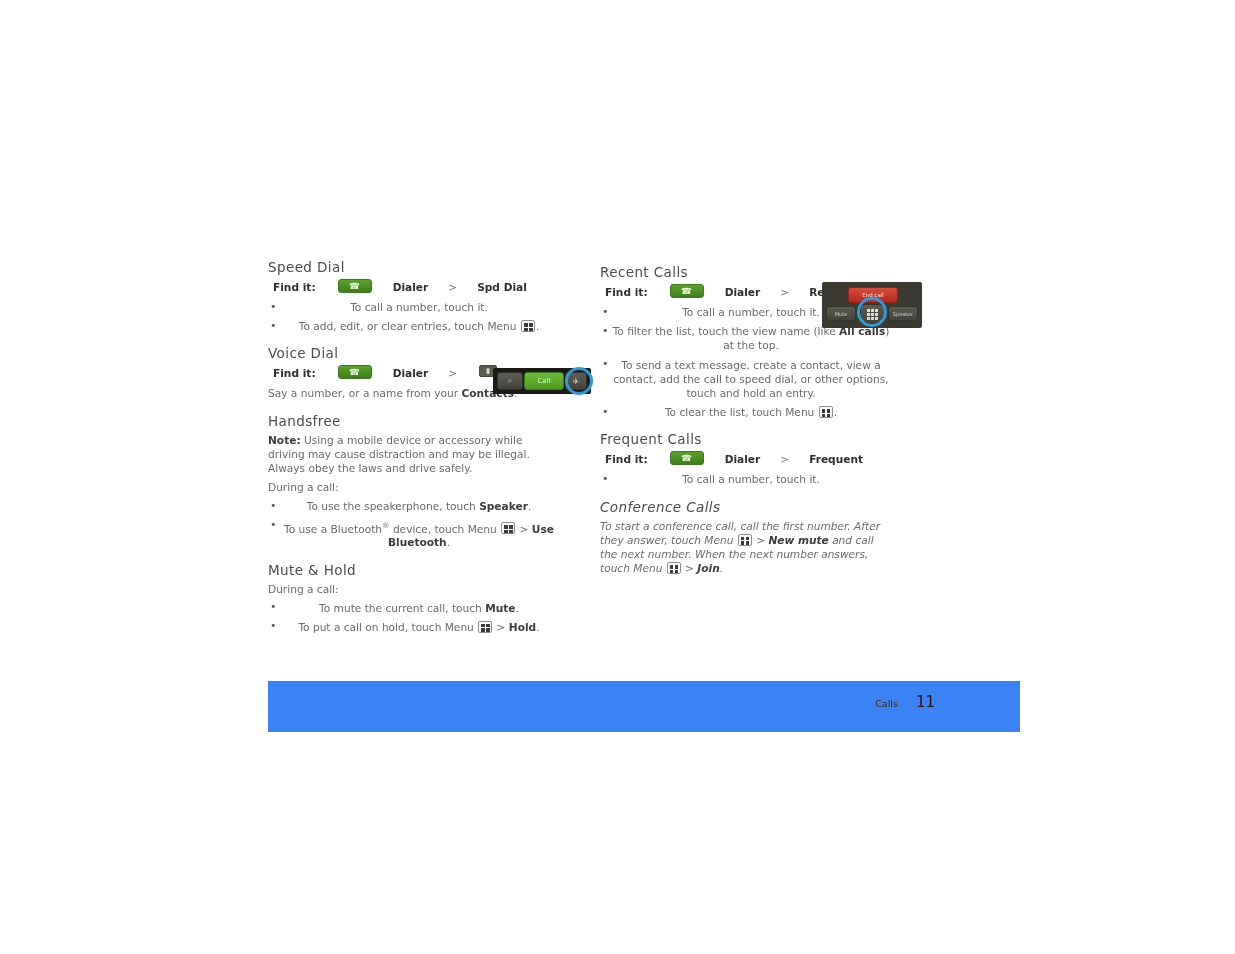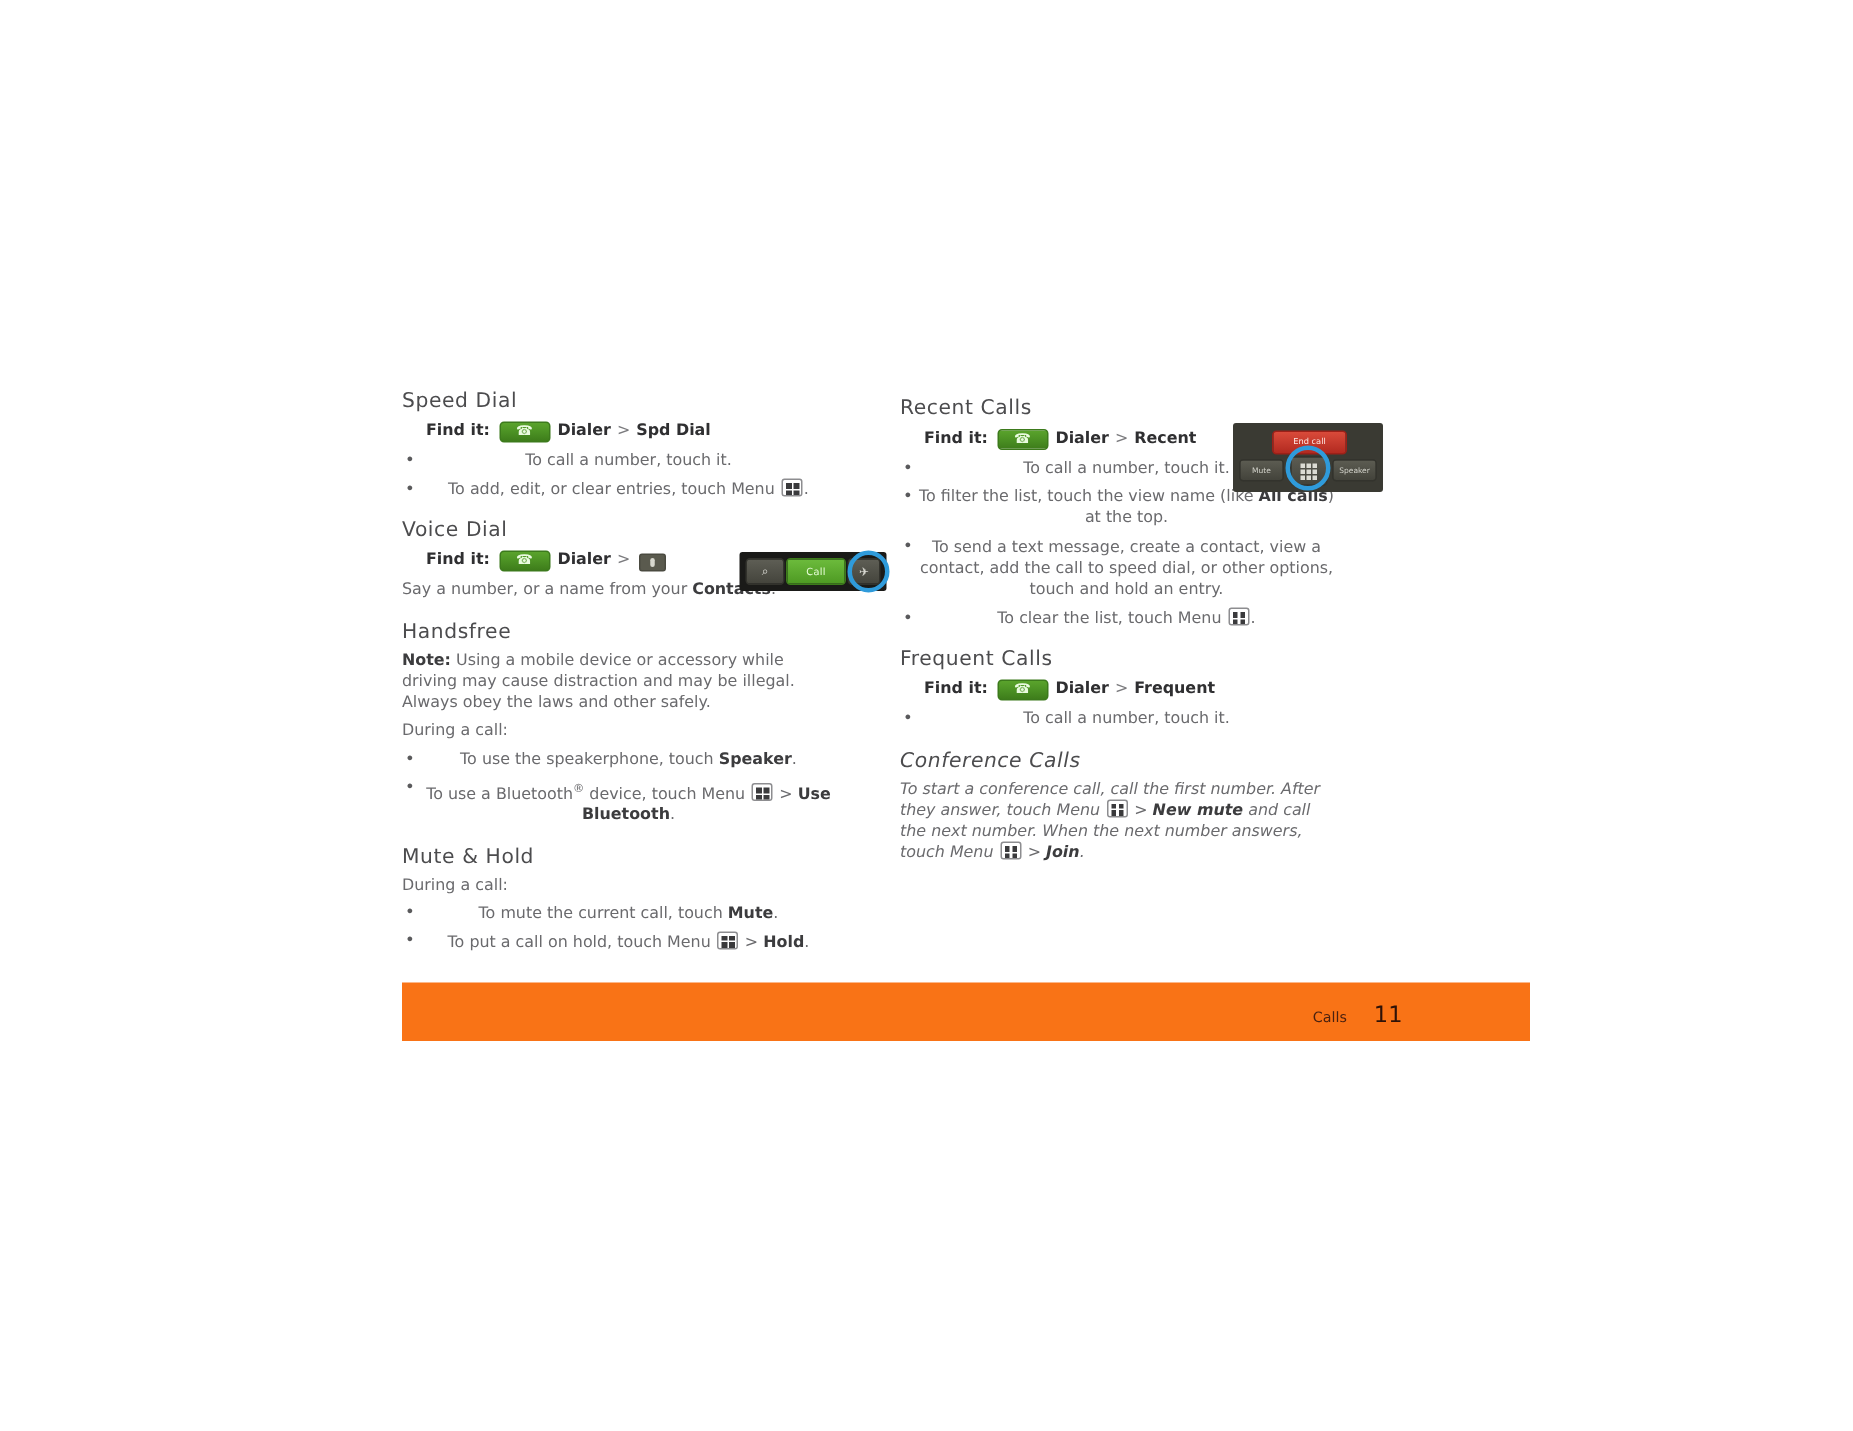--- a/index.html
+++ b/index.html
@@ -53,25 +53,25 @@
     line-height: 14.2px;
     color: #6a6a6d;
   }
   b, .b {
     font-weight: bold;
     color: #3c3c3e;
   }
   .findit {
     font-size: 10.6px;
     line-height: 16px;
-    margin: 0 0 5px 16px;
+    margin: 0 0 5px 5px;
     display: flex;
-    align-items: flex-end;
+    align-items: flex-start;
     flex-wrap: wrap;
-    gap: 0px;
+    gap: 16px;
   }
   .findit .lbl {
     font-weight: bold;
     color: #2f2f31;
     margin-right: 4px;
   }
   .findit .word {
     font-weight: bold;
     color: #2f2f31;
   }
@@ -297,24 +297,24 @@
     left: 857px;
     top: 297px;
     width: 30px;
     height: 30px;
   }
 
   
   .footer {
     position: absolute;
     left: 268px;
-    top: 655px;
+    top: 681px;
     width: 752px;
-    height: 39px;
-    background: #f97316;
+    height: 51px;
+    background: #3b82f6;
   }
   .footer-text {
     position: absolute;
     right: 85px;
     top: 12px;
     font-size: 9.5px;
     color: #4a2110;
     display: flex;
     align-items: baseline;
     gap: 18px;
@@ -362,21 +362,21 @@
               </span>
             <span class="word">Dialer</span>
             <span class="sep">&gt;</span>
             <span class="mic-pill"></span>
           </div>
           <p><span>Say a number, or a name from your </span><b>Contacts</b><span>.</span></p>
         </div>
 
         <div class="sec">
           <h2>Handsfree</h2>
-          <p><b>Note:</b> <span>Using a mobile device or accessory while driving may cause distraction and may be illegal. Always obey the laws and other safely.</span></p>
+          <p><b>Note:</b> <span>Using a mobile device or accessory while driving may cause distraction and may be illegal. Always obey the laws and drive safely.</span></p>
           <p>During a call:</p>
           <ul>
             <li><span>To use the speakerphone, touch </span><b>Speaker</b><span>.</span></li>
             <li><span>To use a Bluetooth</span><span class="sup">®</span><span> device, touch Menu</span>&nbsp;<span class="menu-ico"><i></i><i></i><i></i><i></i></span> <span>&gt;</span> <b>Use Bluetooth</b><span>.</span></li>
           </ul>
         </div>
 
         <div class="sec">
           <h2>Mute &amp; Hold</h2>
           <p>During a call:</p>

